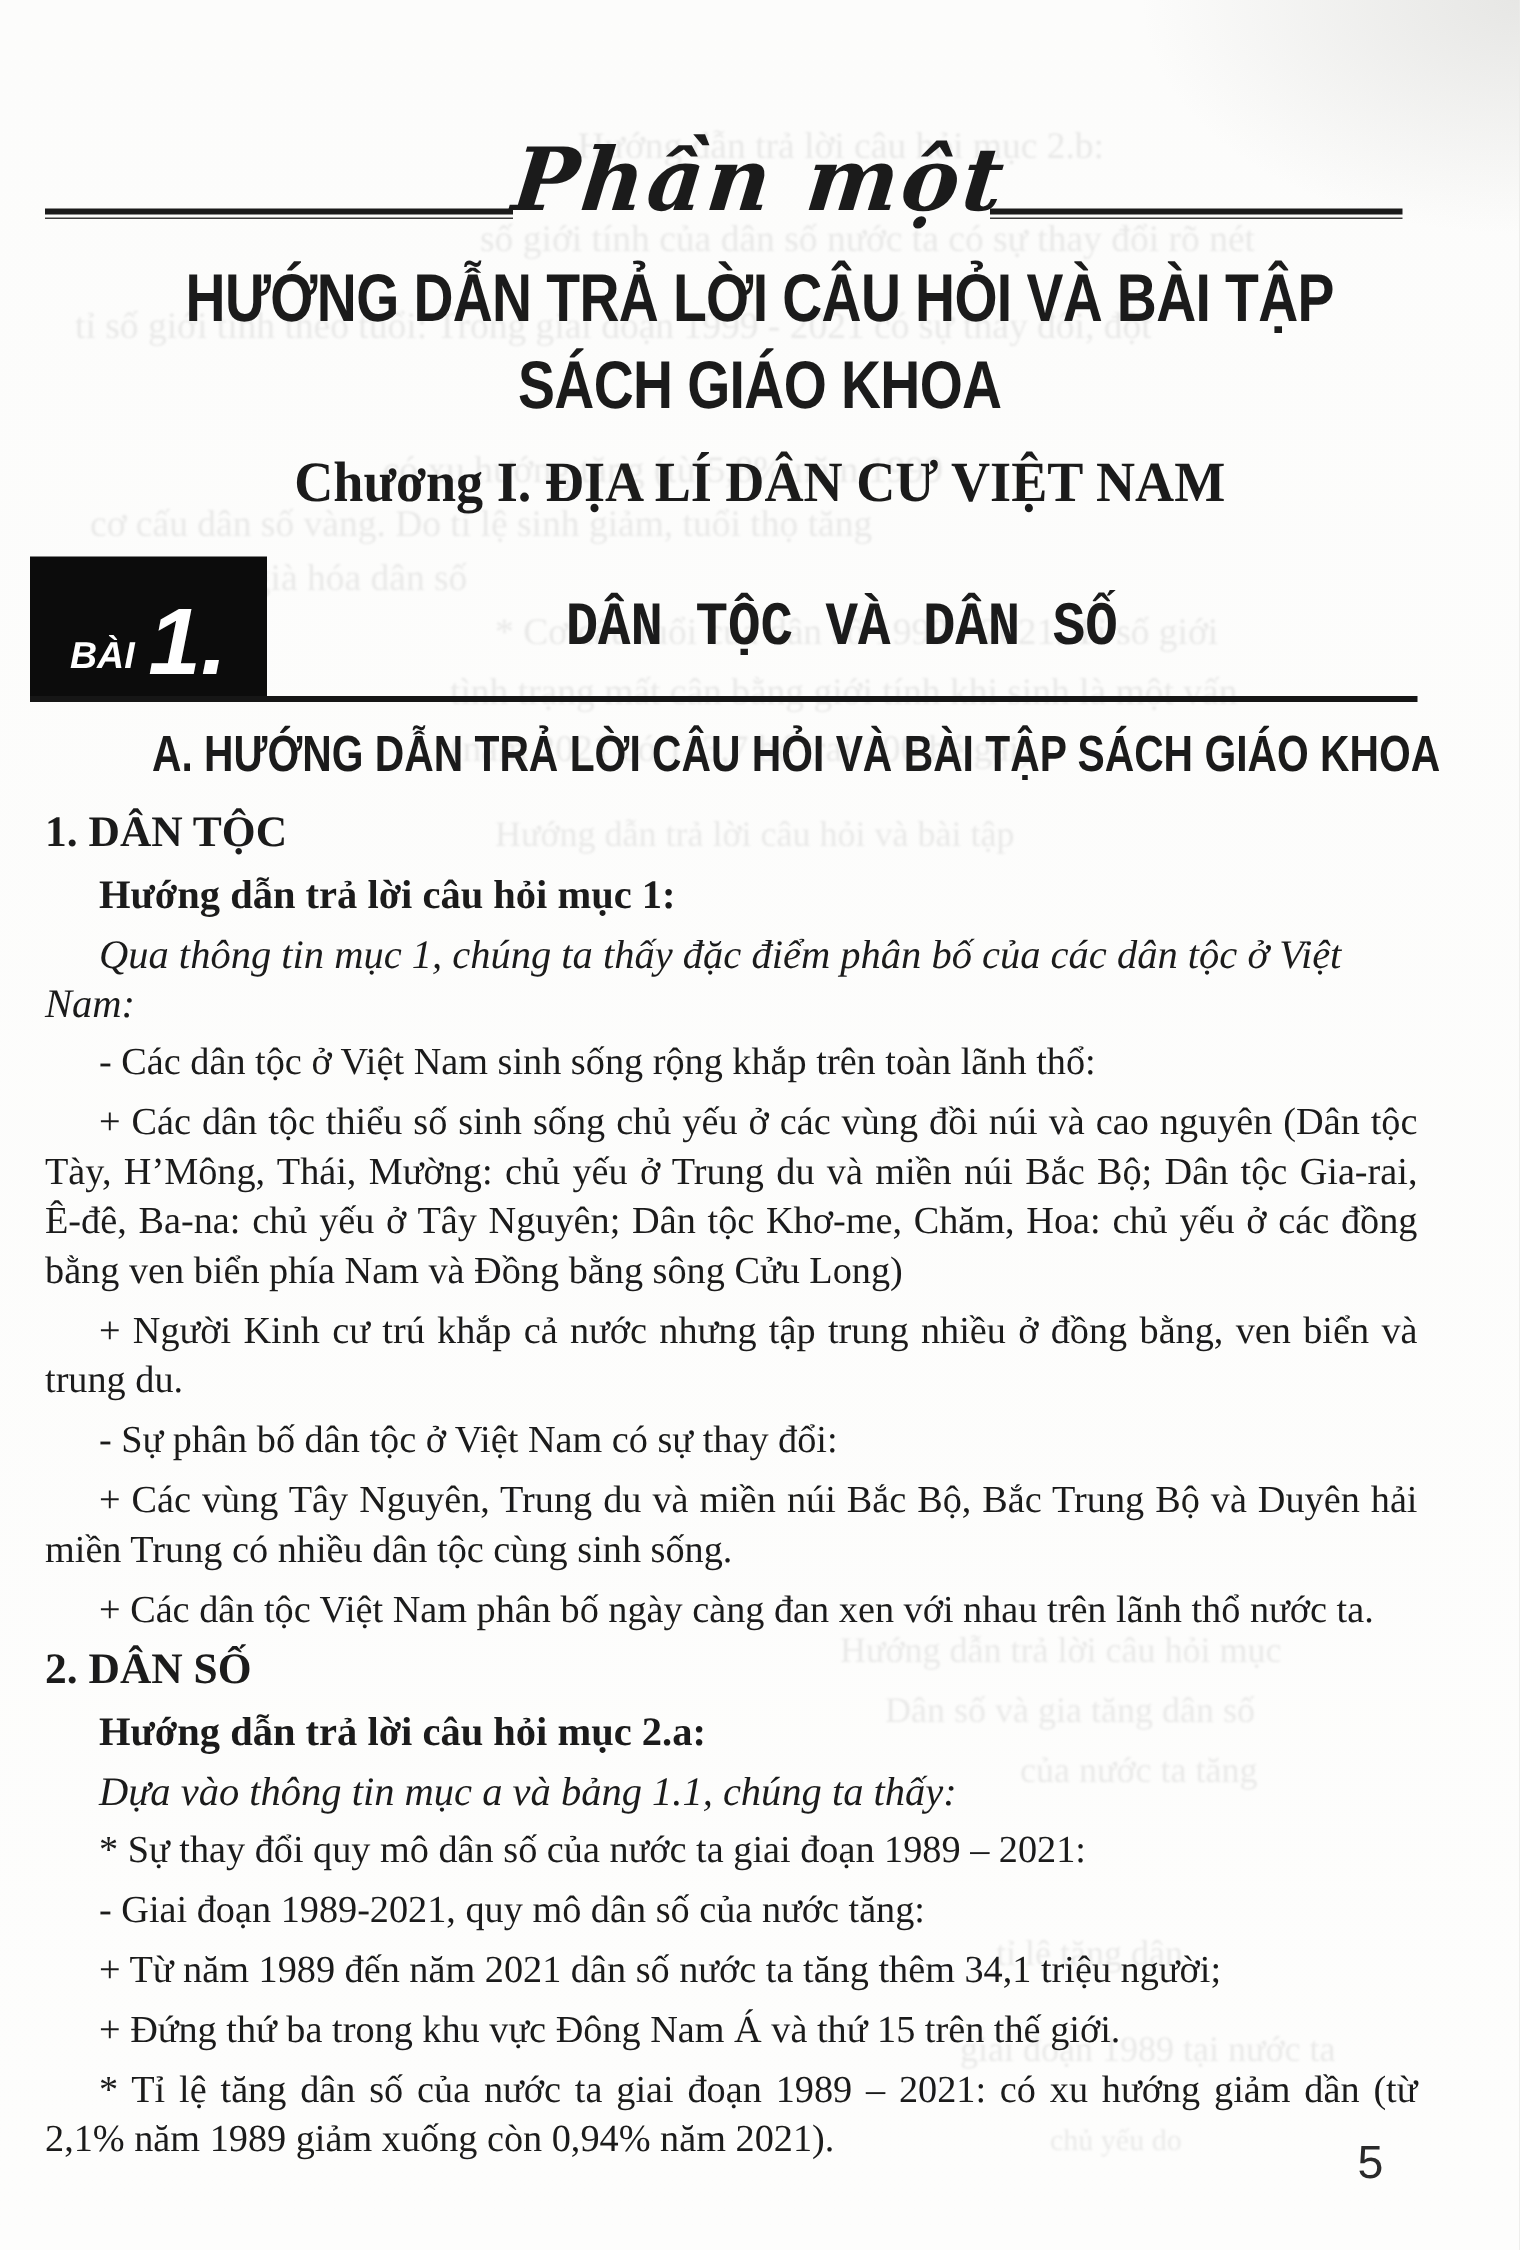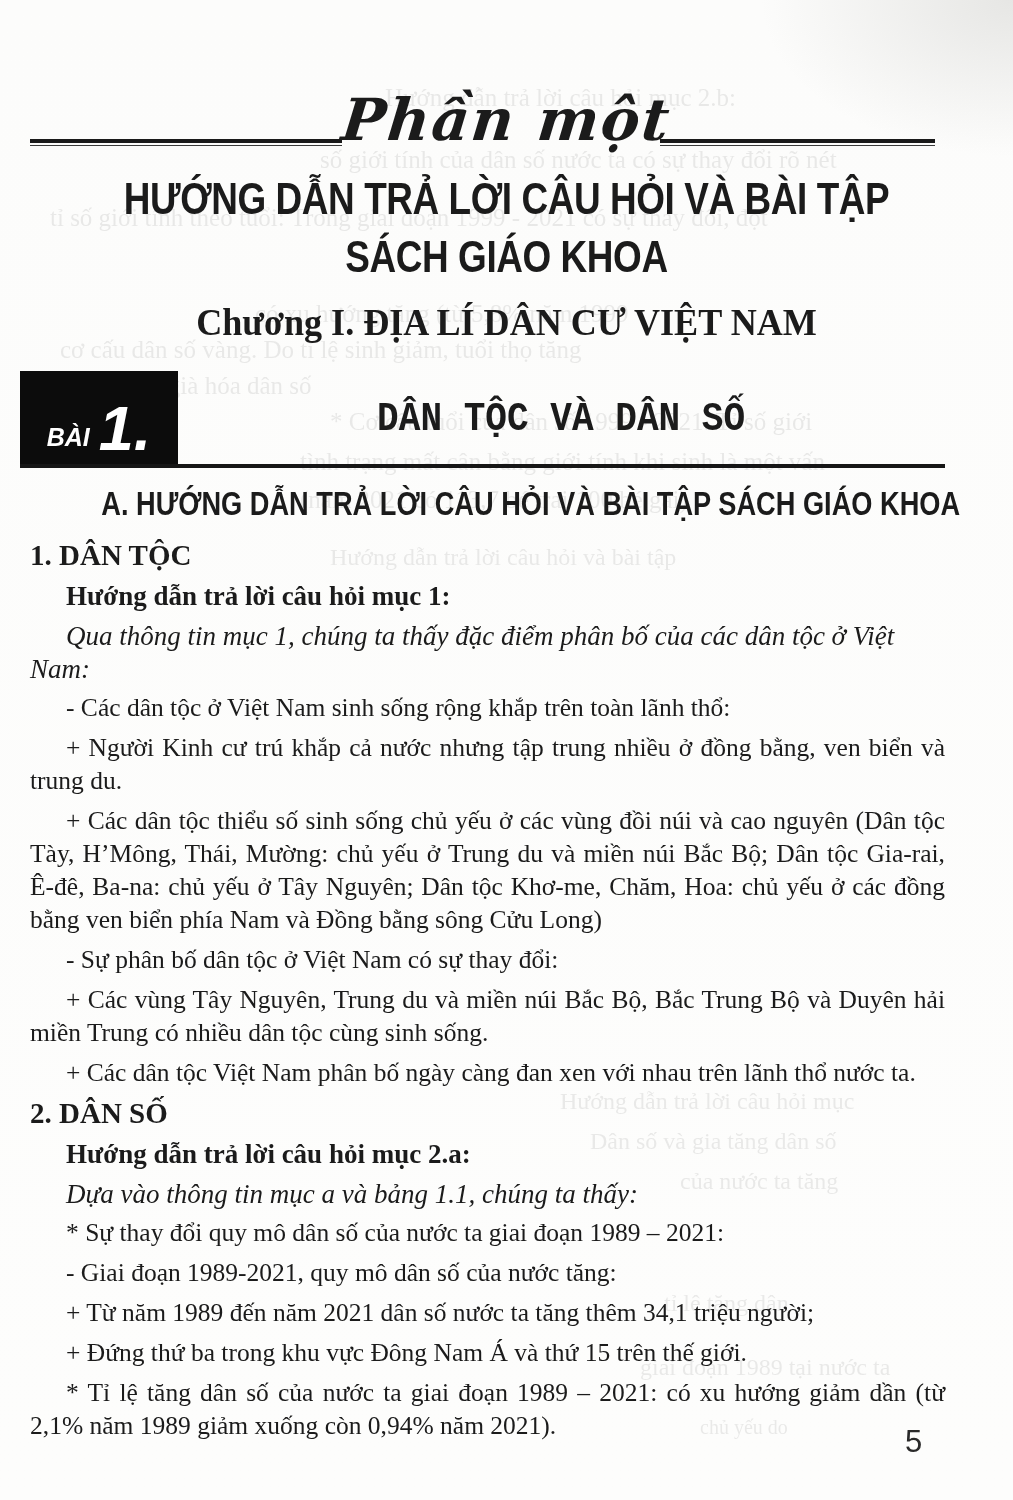--- a/index.html
+++ b/index.html
@@ -128,22 +128,22 @@
   </div>
   <div class="lesson-rule"></div>
 
   <div class="section-a">A. HƯỚNG DẪN TRẢ LỜI CÂU HỎI VÀ BÀI TẬP SÁCH GIÁO KHOA</div>
 
   <div class="content">
       <p class="blk-heading">1. DÂN TỘC</p>
       <p class="blk-bold">Hướng dẫn trả lời câu hỏi mục 1:</p>
       <p class="blk-italic">Qua thông tin mục 1, chúng ta thấy đặc điểm phân bố của các dân tộc ở Việt Nam:</p>
       <p class="blk-body">- Các dân tộc ở Việt Nam sinh sống rộng khắp trên toàn lãnh thổ:</p>
+      <p class="blk-body">+ Các dân tộc thiểu số sinh sống chủ yếu ở các vùng đồi núi và cao nguyên (Dân tộc Tày, H’Mông, Thái, Mường: chủ yếu ở Trung du và miền núi Bắc Bộ; Dân tộc Gia-rai, Ê-đê, Ba-na: chủ yếu ở Tây Nguyên; Dân tộc Khơ-me, Chăm, Hoa: chủ yếu ở các đồng bằng ven biển phía Nam và Đồng bằng sông Cửu Long)</p>
       <p class="blk-body">+ Người Kinh cư trú khắp cả nước nhưng tập trung nhiều ở đồng bằng, ven biển và trung du.</p>
-      <p class="blk-body">+ Các dân tộc thiểu số sinh sống chủ yếu ở các vùng đồi núi và cao nguyên (Dân tộc Tày, H’Mông, Thái, Mường: chủ yếu ở Trung du và miền núi Bắc Bộ; Dân tộc Gia-rai, Ê-đê, Ba-na: chủ yếu ở Tây Nguyên; Dân tộc Khơ-me, Chăm, Hoa: chủ yếu ở các đồng bằng ven biển phía Nam và Đồng bằng sông Cửu Long)</p>
       <p class="blk-body">- Sự phân bố dân tộc ở Việt Nam có sự thay đổi:</p>
       <p class="blk-body">+ Các vùng Tây Nguyên, Trung du và miền núi Bắc Bộ, Bắc Trung Bộ và Duyên hải miền Trung có nhiều dân tộc cùng sinh sống.</p>
       <p class="blk-body">+ Các dân tộc Việt Nam phân bố ngày càng đan xen với nhau trên lãnh thổ nước ta.</p>
       <p class="blk-heading">2. DÂN SỐ</p>
       <p class="blk-bold">Hướng dẫn trả lời câu hỏi mục 2.a:</p>
       <p class="blk-italic">Dựa vào thông tin mục a và bảng 1.1, chúng ta thấy:</p>
       <p class="blk-body">* Sự thay đổi quy mô dân số của nước ta giai đoạn 1989 – 2021:</p>
       <p class="blk-body">- Giai đoạn 1989-2021, quy mô dân số của nước tăng:</p>
       <p class="blk-body">+ Từ năm 1989 đến năm 2021 dân số nước ta tăng thêm 34,1 triệu người;</p>
       <p class="blk-body">+ Đứng thứ ba trong khu vực Đông Nam Á và thứ 15 trên thế giới.</p>

